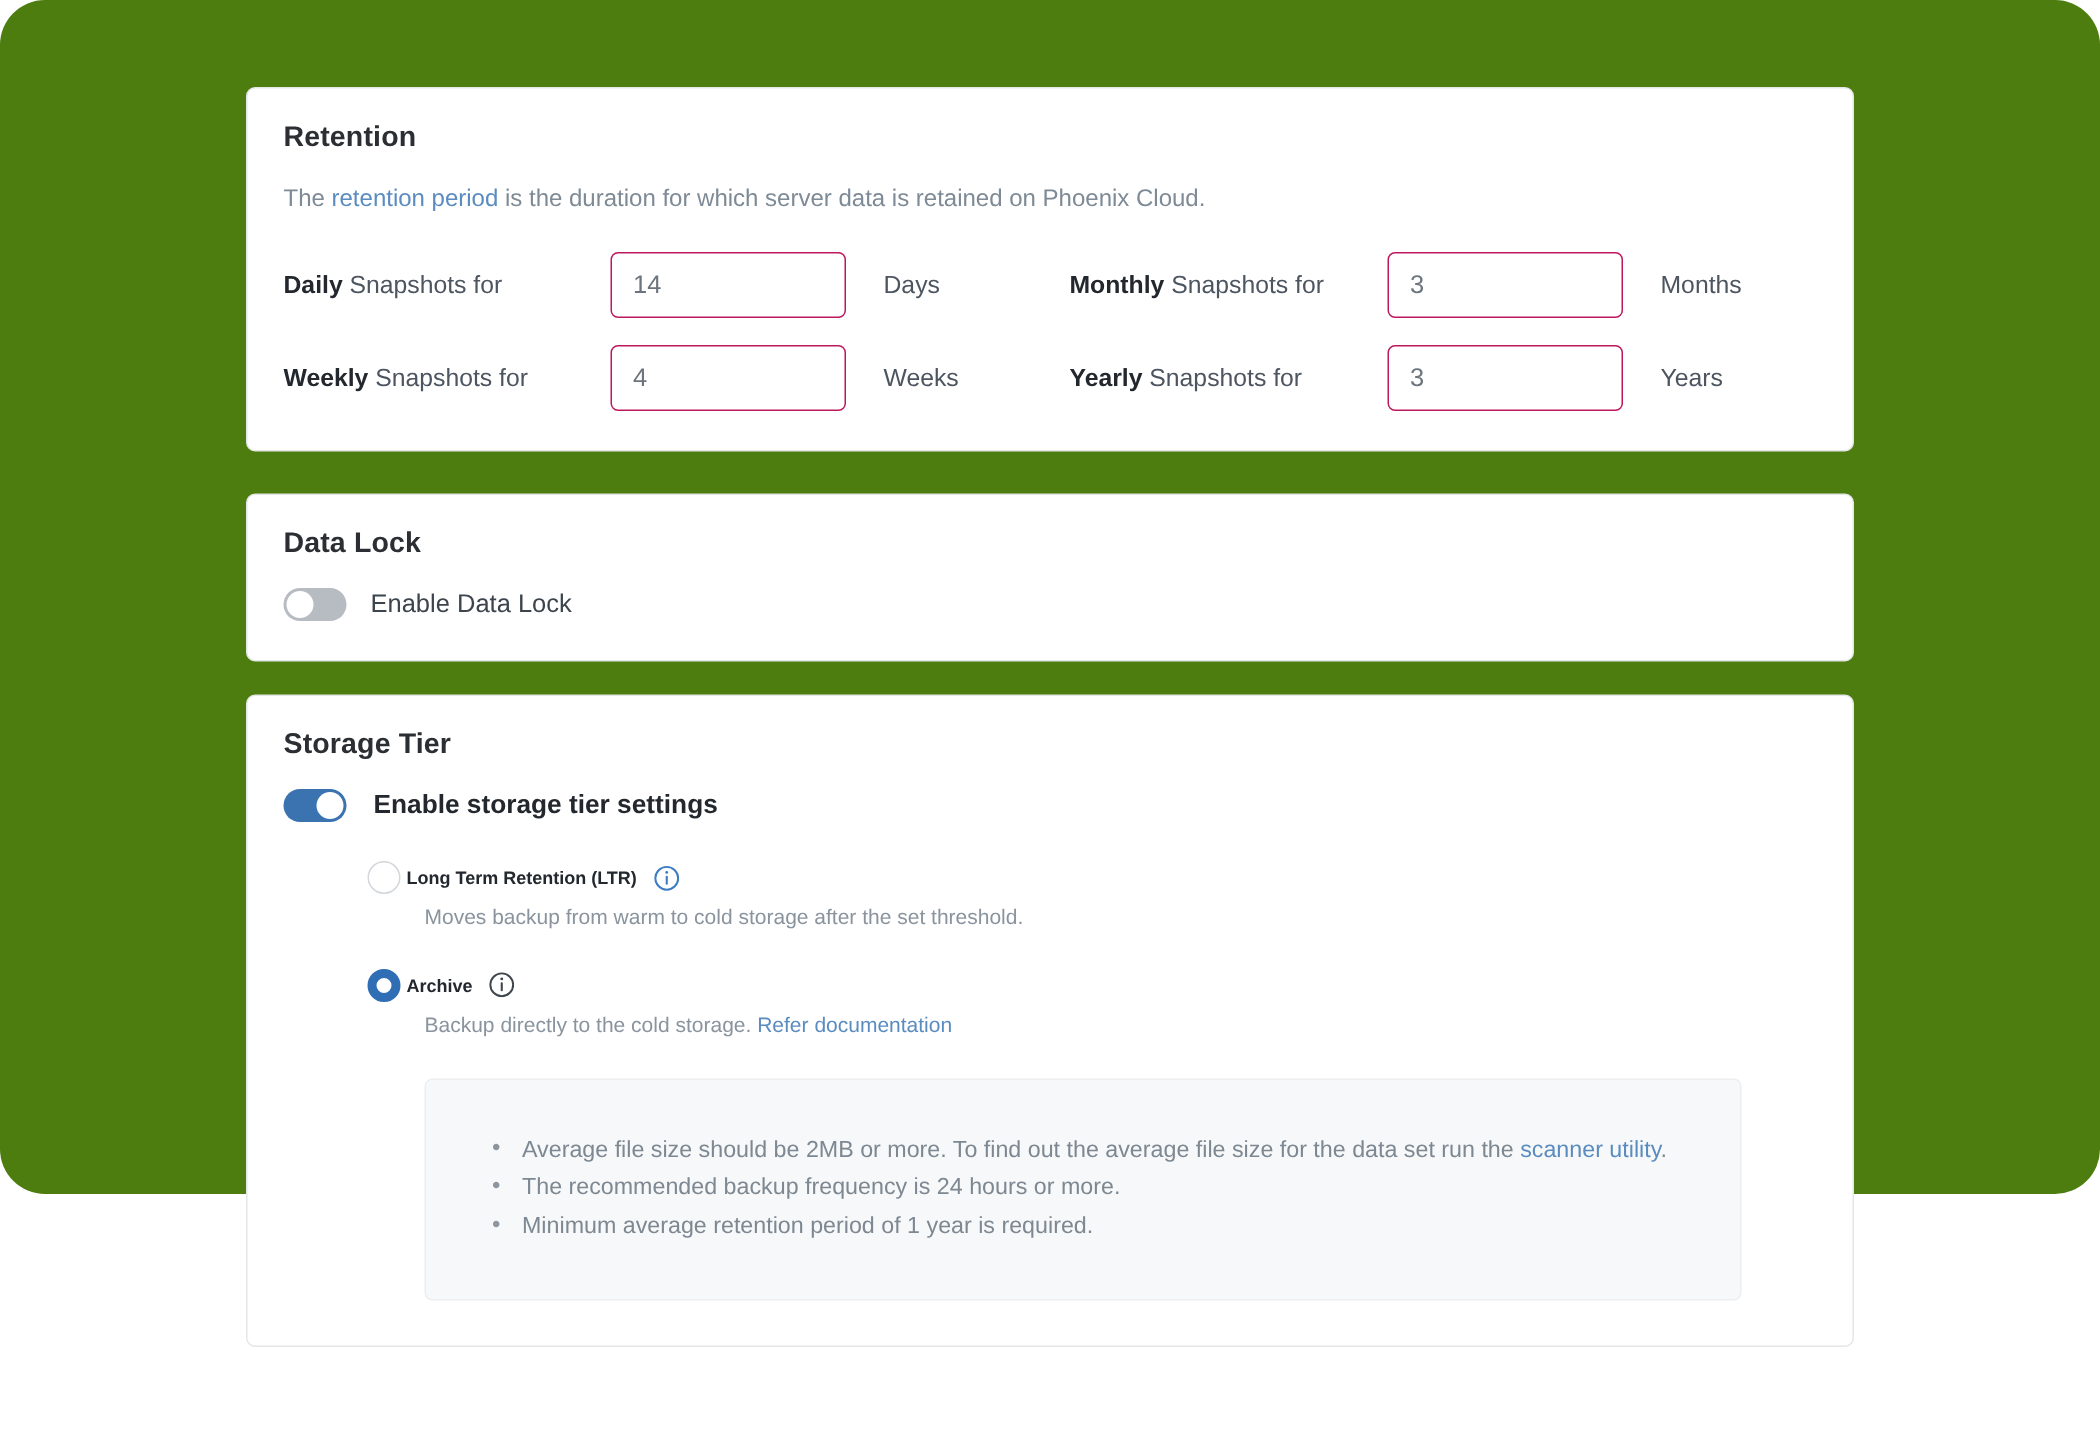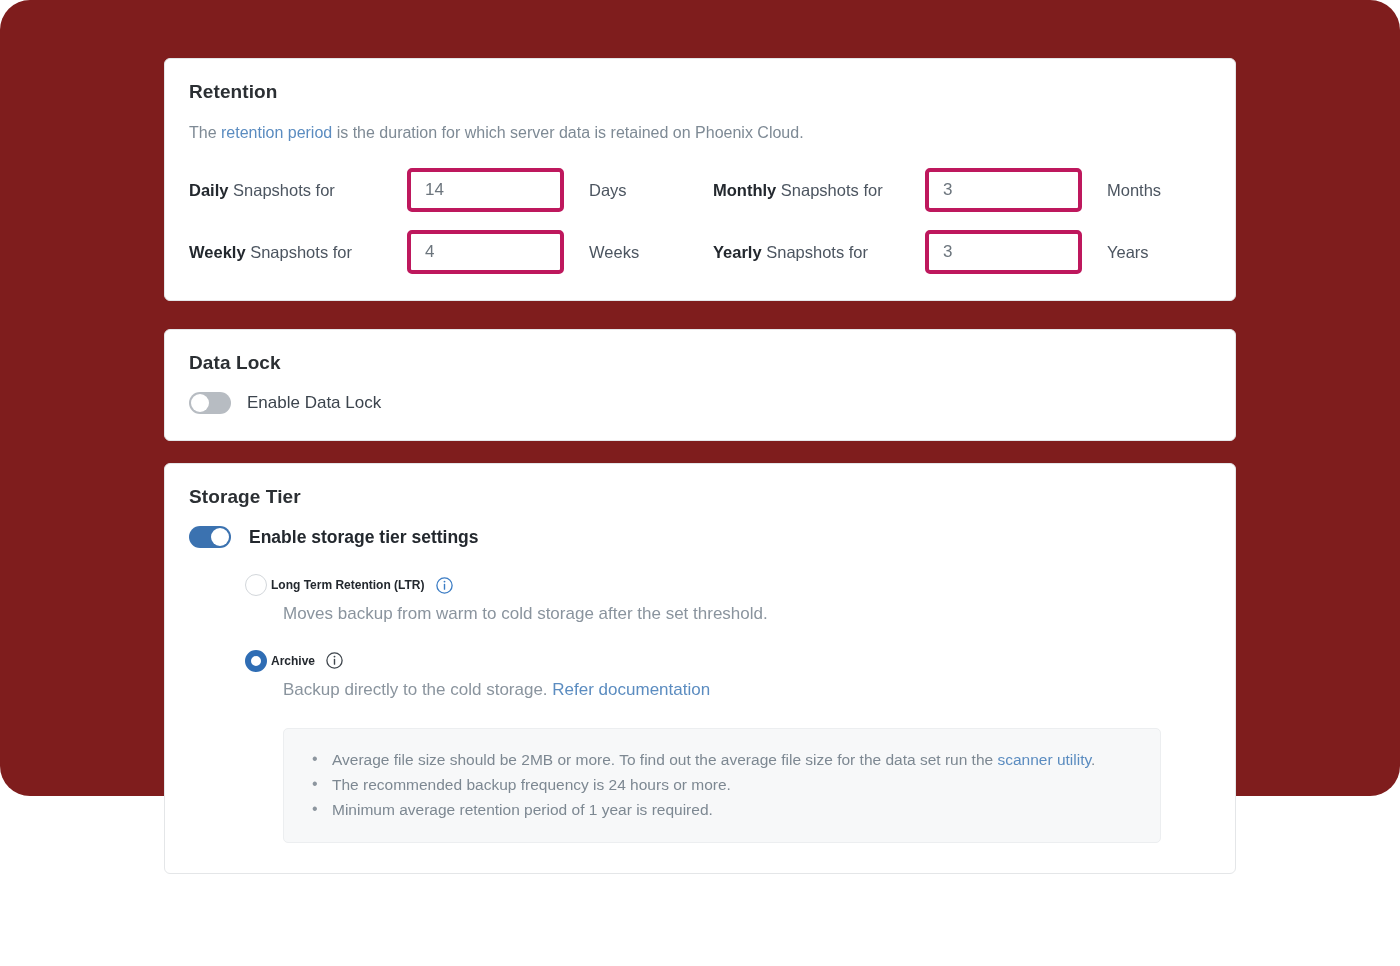--- a/index.html
+++ b/index.html
@@ -11,21 +11,21 @@
     width: 1400px;
     height: 966px;
     font-family: "Liberation Sans", sans-serif;
     -webkit-font-smoothing: antialiased;
     overflow: hidden;
   }
 
   .page {
     width: 1400px;
     height: 796px;
-    background: #7f1d1d;
+    background: #4d7c0f;
     border-radius: 30px;
     box-sizing: border-box;
     position: relative;
   }
 
   .content {
     position: absolute;
     left: 164px;
     top: 58px;
     width: 1072px;
@@ -77,21 +77,21 @@
     white-space: nowrap;
   }
   .ret-label b {
     color: #23282e;
     font-weight: 700;
   }
   .num-input {
     width: 157px;
     height: 44px;
     box-sizing: border-box;
-    border: 4px solid #be185d;
+    border: 1px solid #be185d;
     border-radius: 5px;
     background: #fff;
     font-family: "Liberation Sans", sans-serif;
     font-size: 17px;
     color: #6c757d;
     padding: 0 14px;
     outline: none;
   }
   .unit {
     font-size: 16.5px;
@@ -134,21 +134,20 @@
   .toggle-label-bold {
     margin-left: 18px;
     font-size: 17.5px;
     font-weight: 700;
     color: #23282e;
   }
 
   
   .tier-toggle-row {
     display: flex;
-    align-items: center;
     margin-top: 6px;
   }
   .options {
     margin-top: 26px;
     padding-left: 56px;
   }
   .option { margin-bottom: 0; }
   .option + .option { margin-top: 24px; }
 
   .opt-head {
@@ -192,39 +191,39 @@
     height: 17px;
     display: inline-flex;
     align-items: center;
     justify-content: center;
     cursor: pointer;
     flex: 0 0 auto;
   }
   .opt-desc {
     margin-left: 38px;
     margin-top: 6px;
-    font-size: 17px;
+    font-size: 14px;
     color: #8a949e;
     line-height: 1.4;
   }
 
   
   .note-box {
     margin-top: 26px;
     margin-left: 38px;
     margin-right: 2px;
     background: #f7f8f9;
     border: 1px solid #eceef0;
     border-radius: 5px;
     padding: 18px 26px 20px 26px;
     max-width: 878px;
     box-sizing: border-box;
   }
   .note-box ul {
-    margin: 0;
+    margin: 16px;
     padding-left: 22px;
     list-style: none;
   }
   .note-box li {
     font-size: 15.5px;
     color: #7d8892;
     line-height: 1.62;
     position: relative;
   }
   .note-box li::before {

